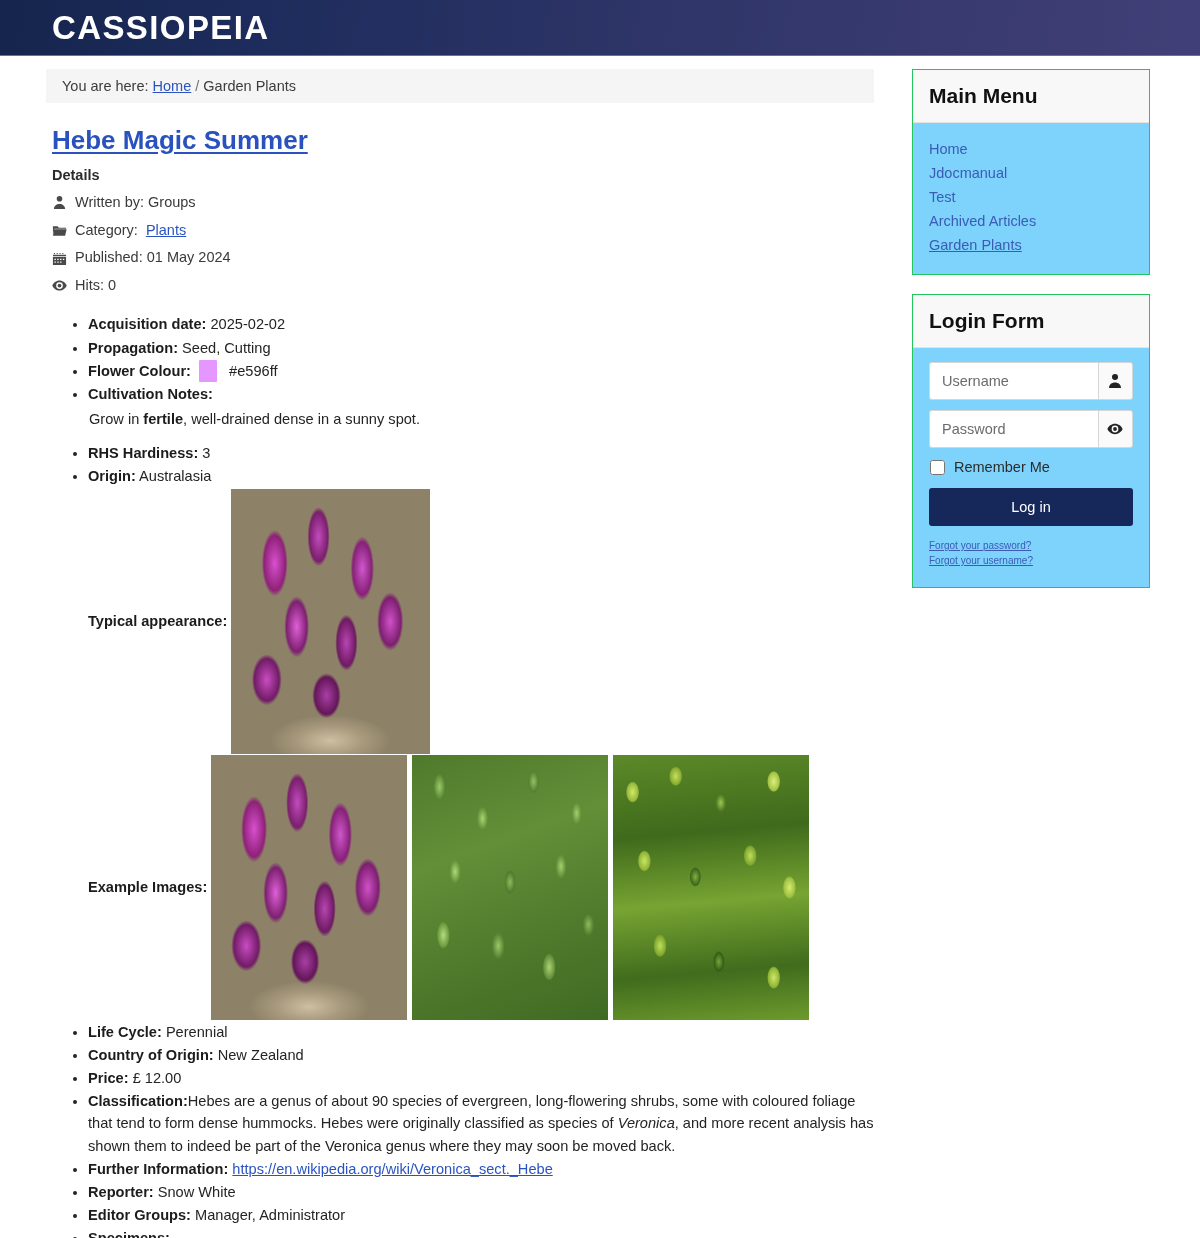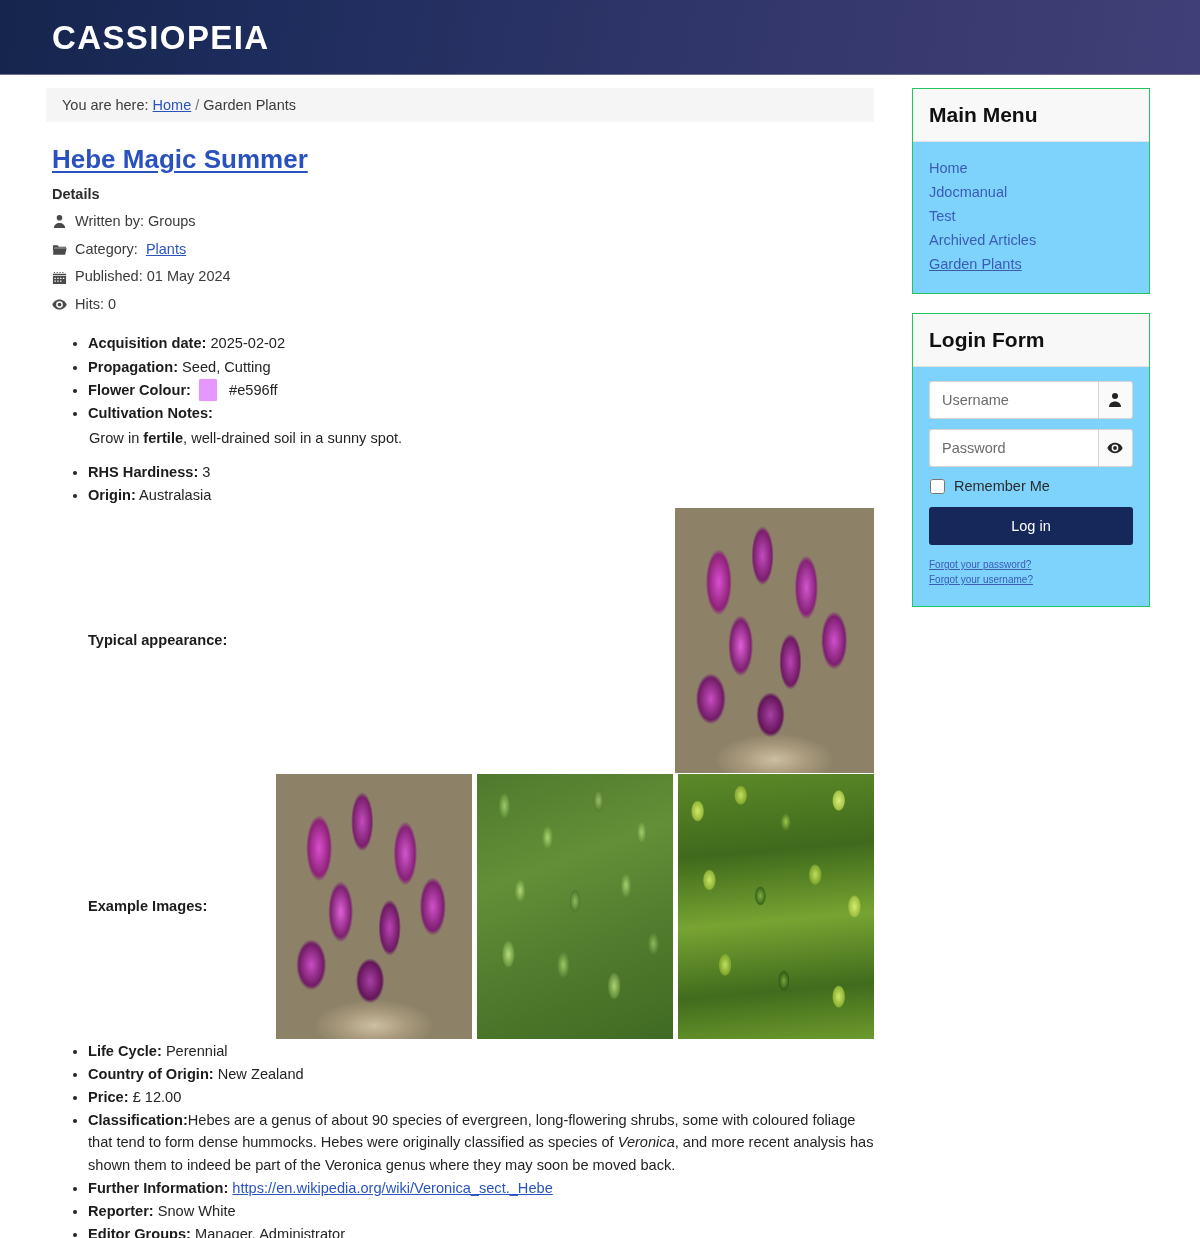--- a/index.html
+++ b/index.html
@@ -7,21 +7,21 @@
     margin: 0; padding: 0;
     width: 1200px;
     background: #ffffff;
     font-family: "Liberation Sans", sans-serif;
     color: #212529;
   }
   body { width: 1200px; min-height: 1238px; position: relative; }
 
   
   .site-header {
-    height: 75px;
+    height: 56px;
     background: linear-gradient(100deg, #15254d 0%, #1d2c5c 22%, #2f3568 55%, #413f77 100%);
     border-bottom: 1px solid #6f6f94;
     display: flex;
     align-items: center;
     padding-left: 52px;
   }
   .brand {
     color: #ffffff;
     font-size: 33px;
     font-weight: bold;
@@ -126,21 +126,21 @@
     border: 0;
     display: block;
   }
   .gallery {
     display: flex;
     gap: 5px;
     margin-left: 4px;
   }
   .gal-img { width: 196px; height: 265px; display: block; }
 
-  li.img-li { display: flex; align-items: center; margin: 4px 0; justify-content: space-between; }
+  li.img-li { display: flex; align-items: center; margin: 4px 0; }
 
   .italic { font-style: italic; }
 
   
   .module {
     border: 1px solid #22c55e;
     background: #7dd3fc;
     margin-bottom: 19px;
     margin-left: 25px;
   }
@@ -353,21 +353,21 @@
       </li>
 
       <li>
         <b class="lbl">Flower Colour:</b>
         <span class="swatch" style="background: rgb(229, 150, 255);"></span>
         <span>#e596ff</span>
       </li>
 
       <li>
         <b class="lbl">Cultivation Notes:</b>
-        <div class="cultivation-text"><span>Grow in </span><b>fertile</b><span>, well-drained soil in a sunny spot.</span></div>
+        <div class="cultivation-text"><span>Grow in </span><b>fertile</b><span>, well-drained dense in a sunny spot.</span></div>
       </li>
 
       <li>
         <b class="lbl">RHS Hardiness:</b>
         <span>3</span>
       </li>
 
       <li>
         <b class="lbl">Origin:</b>
         <span>Australasia</span>

